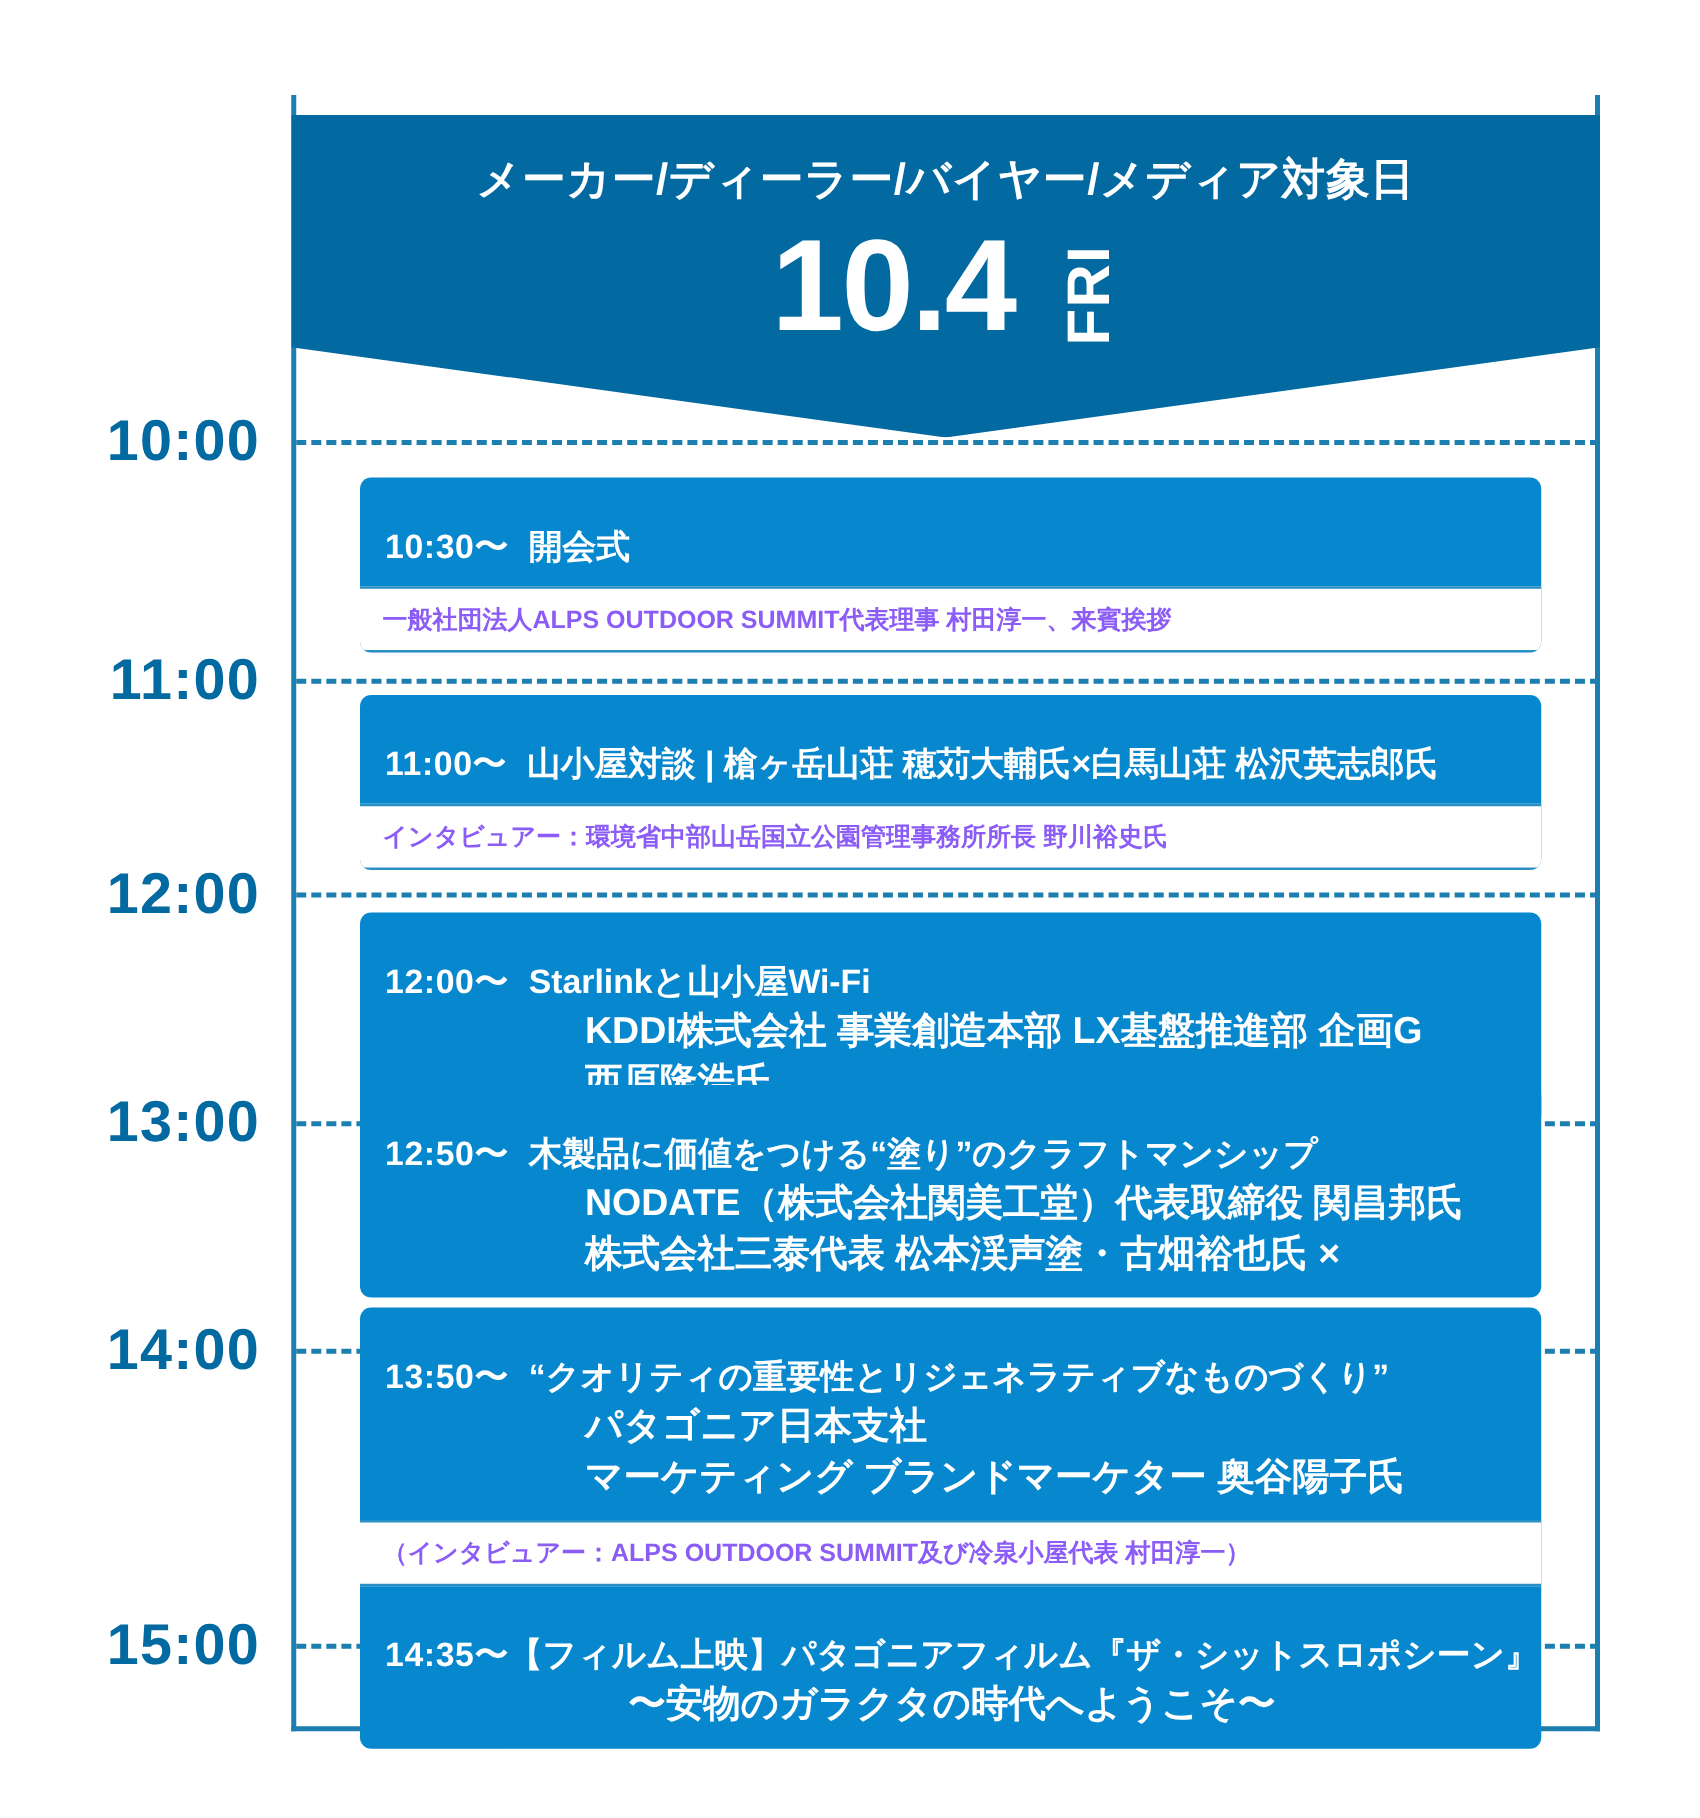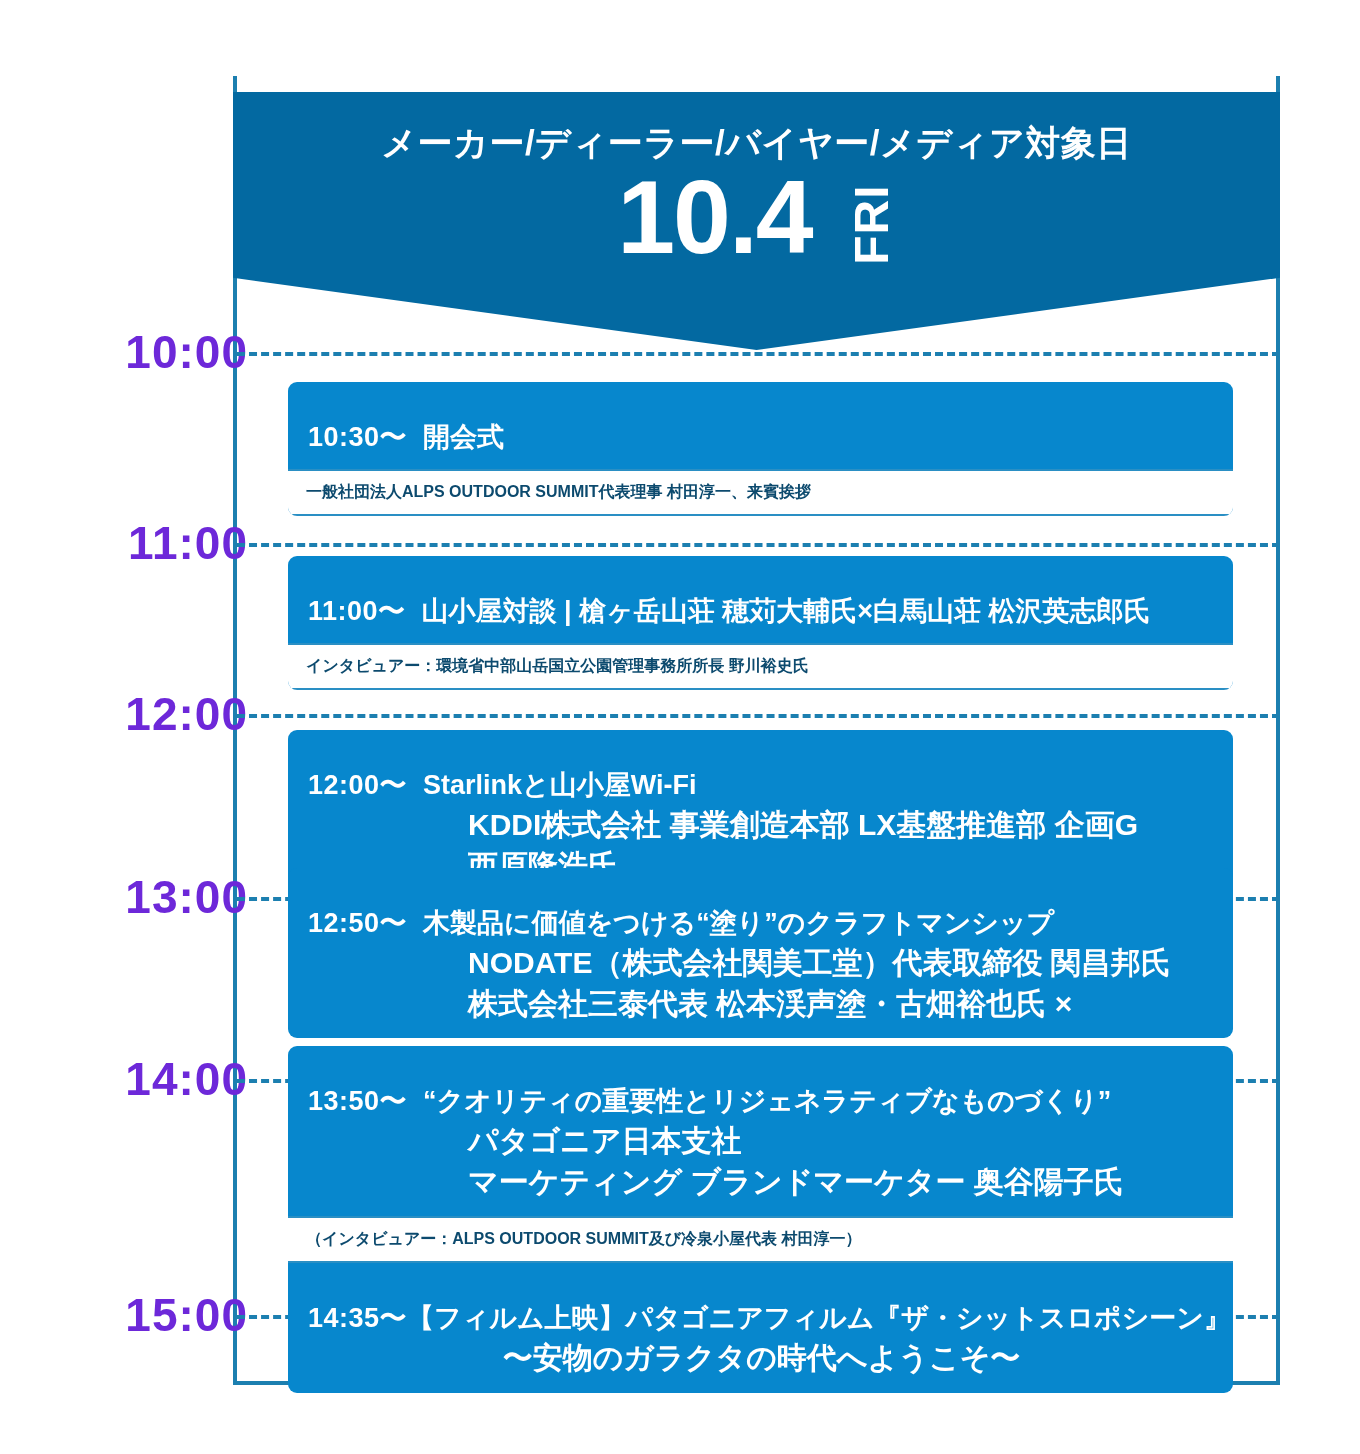--- a/index.html
+++ b/index.html
@@ -52,25 +52,26 @@
     left: 0;
     width: 100%;
     text-align: center;
     font-size: 35px;
     font-weight: bold;
     letter-spacing: 0.5px;
     white-space: nowrap;
   }
   .banner-date {
     position: absolute;
-    top: 76px;
+    top: 88px;
     left: 0;
     width: 100%;
     display: flex;
     justify-content: center;
+    align-items: flex-end;
     gap: 32px;
   }
   .date-num {
     font-size: 104px;
     font-weight: bold;
     line-height: 0.95;
     letter-spacing: -2px;
   }
   .date-dow {
     font-size: 48px;
@@ -85,25 +86,25 @@
 
   
   .hour-row {
     position: absolute;
     left: 0;
     width: 1360px;
     height: 0;
   }
   .hour-label {
     position: absolute;
-    right: 1112px;
+    right: 1152px;
     transform: translateY(-50%);
     font-size: 46px;
     font-weight: bold;
-    color: #6d28d9;
+    color: #0369a1;
     letter-spacing: 1px;
     white-space: nowrap;
   }
   .hour-line {
     position: absolute;
     left: 237px;
     width: 1043px;
     top: 0;
     border-top: 4px dashed #1c7fb0;
   }
@@ -140,22 +141,22 @@
     line-height: 1.35;
     margin-top: 2px;
     padding-left: 0;
   }
   .card-sublines.indented { padding-left: 160px; }
   .subline { white-space: nowrap; }
 
   
   .note {
     background: #ffffff;
-    color: #0c4a6e;
-    font-size: 16px;
+    color: #8b5cf6;
+    font-size: 20px;
     font-weight: bold;
     padding: 11px 16px 11px 18px;
     border: 2px solid #2a8fc4;
     border-left: none;
     border-right: none;
     white-space: nowrap;
     box-sizing: border-box;
   }
   .centered { text-align: center; }
 </style>

